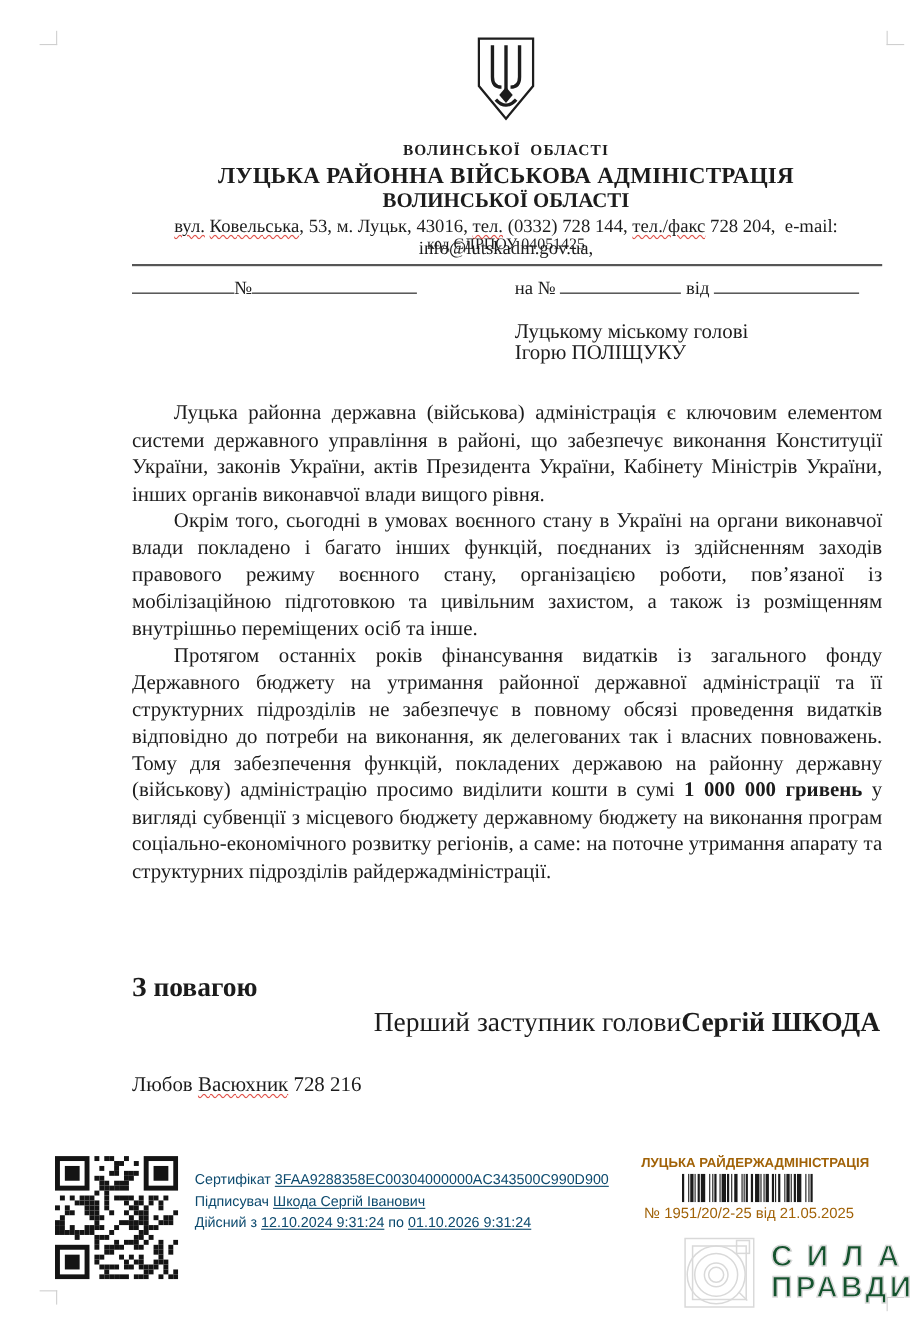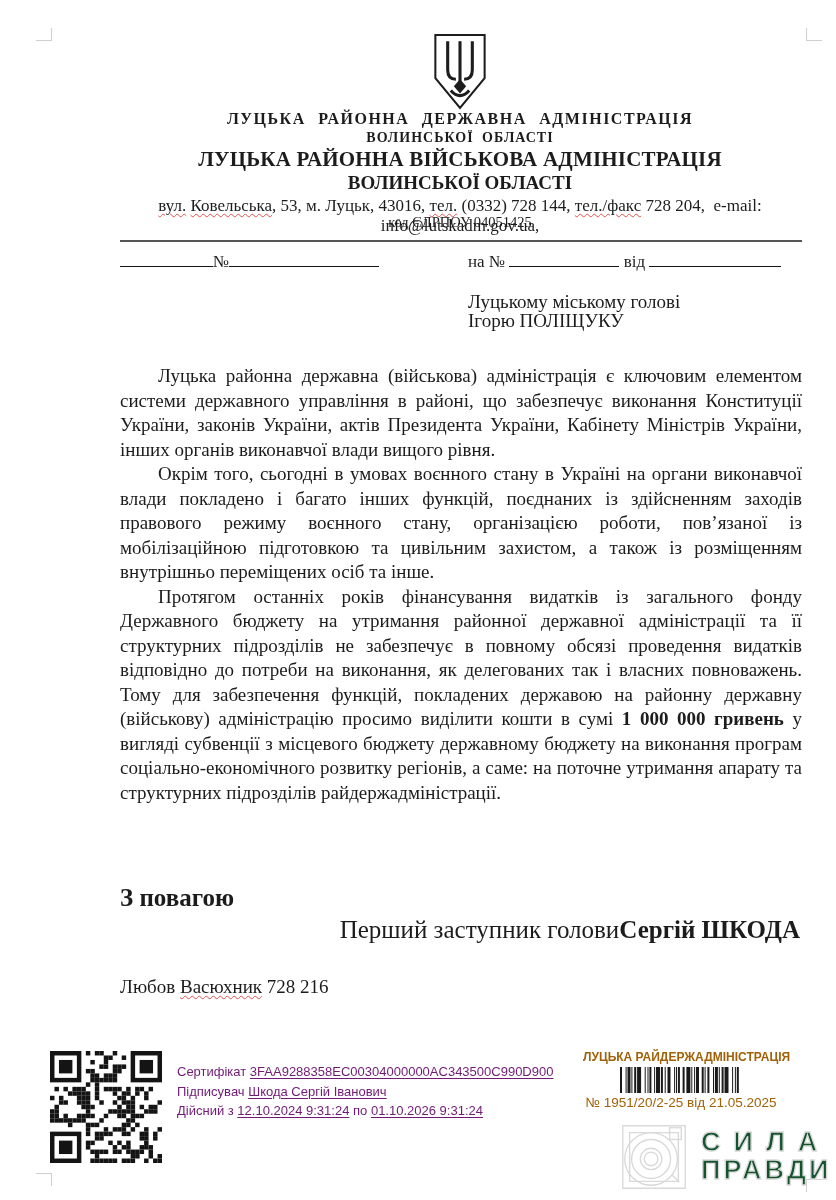--- a/index.html
+++ b/index.html
@@ -37,21 +37,21 @@
   .amount{font-weight:bold;}
   
   .sig{position:absolute;left:120px;top:884px;width:680px;font-size:25px;}
   .sig .salut{font-weight:bold;}
   .sig .row{display:flex;justify-content:flex-end;margin-top:4px;}
   .sig .name{font-weight:bold;}
   .contact{position:absolute;left:120px;top:976px;font-size:19px;}
   
   .qr{position:absolute;left:50px;top:1051px;}
   .cert{position:absolute;left:177px;top:1062px;font-family:"Liberation Sans","DejaVu Sans",sans-serif;
-        font-size:13px;line-height:19.5px;color:#701a75;}
+        font-size:13px;line-height:19.5px;color:#0c4a6e;}
   .cert u{text-decoration:underline;text-decoration-thickness:1px;text-underline-offset:2px;}
   
   .stamp{position:absolute;left:583px;top:1050px;width:196px;text-align:center;
          font-family:"Liberation Sans","DejaVu Sans",sans-serif;color:#a16207;}
   .stamp .title{font-size:12px;font-weight:bold;white-space:nowrap;}
   .stamp svg{display:block;margin:3px auto 0;}
   .stamp .num{font-size:13.5px;margin-top:2px;white-space:nowrap;}
   
   .wm{position:absolute;left:615px;top:1118px;display:flex;align-items:center;}
   .wm-text{margin-left:8px;font-family:"Liberation Sans","DejaVu Sans",sans-serif;font-weight:bold;
@@ -75,21 +75,20 @@
       <g fill="none" stroke="#1d1d1d" stroke-width="3">
         <path d="M30 8 V56"></path>
         <path d="M18 8 V36 Q18 45 26 45"></path>
         <path d="M42 8 V36 Q42 45 34 45"></path>
         <path d="M21 56 Q30 66 39 56"></path>
       </g>
       <path d="M30 45 l6 7 -6 7 -6 -7 Z" fill="#1d1d1d"></path>
     </svg>
   </div>
 
-  <div class="lh lh1">ЛУЦЬКА РАЙОННА ДЕРЖАВНА АДМІНІСТРАЦІЯ</div>
   <div class="lh lh2">ВОЛИНСЬКОЇ ОБЛАСТІ</div>
   <div class="lh lh3">ЛУЦЬКА РАЙОННА ВІЙСЬКОВА АДМІНІСТРАЦІЯ</div>
   <div class="lh lh4">ВОЛИНСЬКОЇ ОБЛАСТІ</div>
 
   <div class="addr"><span class="wavy">вул.</span> <span class="wavy">Ковельська</span><span>, 53, м. Луцьк, 43016, </span><span class="wavy">тел.</span><span> (0332) 728 144, </span><span class="wavy">тел./факс</span><span> 728 204,&nbsp; e-mail: info@lutskadm.gov.ua,</span></div>
   <div class="edrpou">код ЄДРПОУ 04051425</div>
 
   <div class="rule"></div>
 
   <div class="ref ref-left"><span class="blank w93"></span><span>№</span><span class="blank w150"></span></div>

